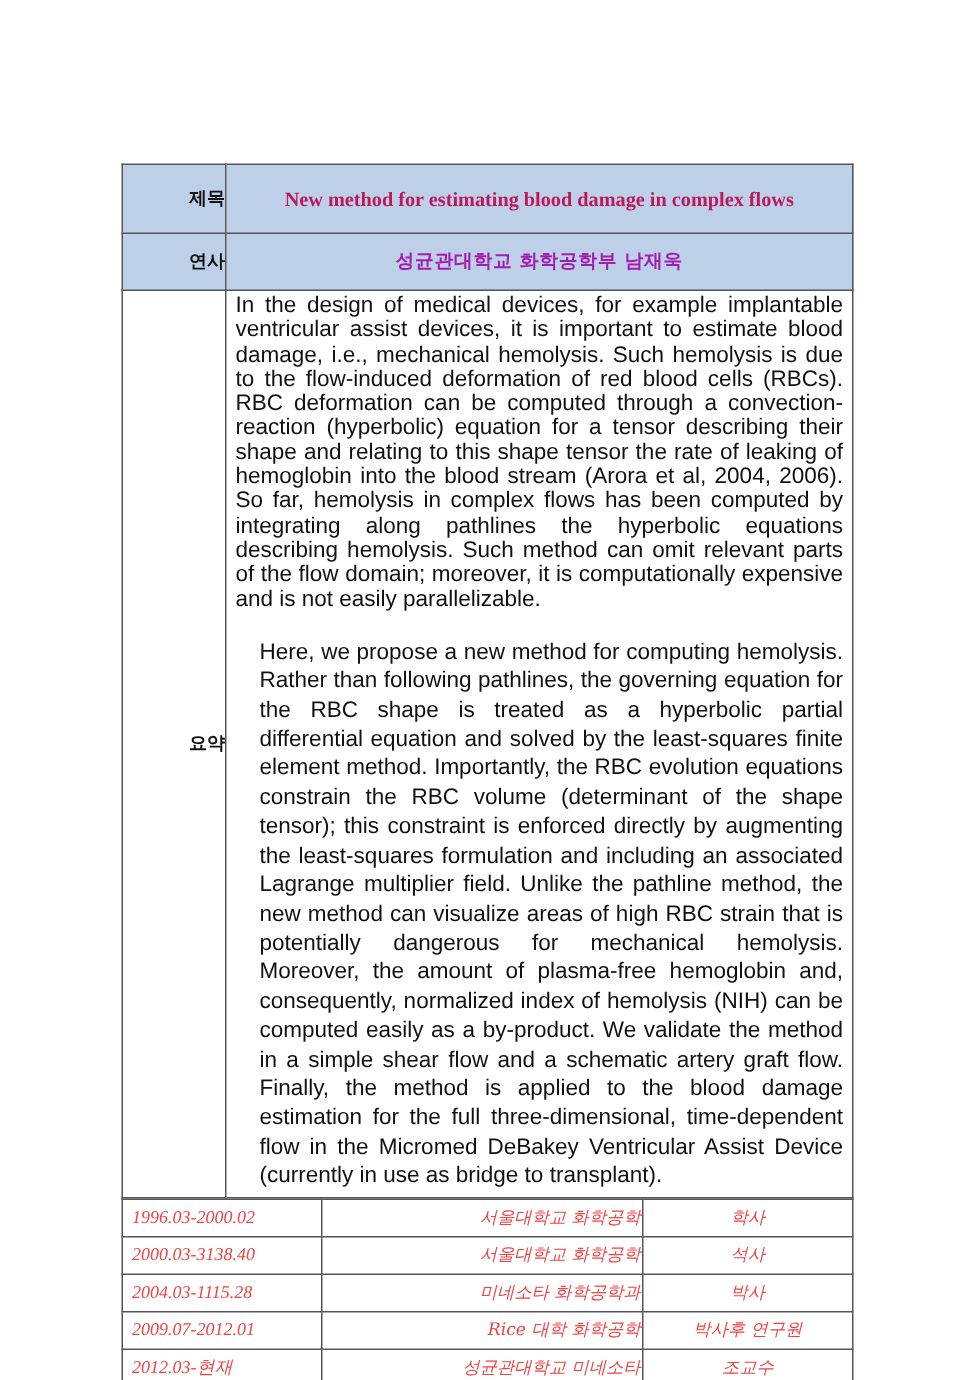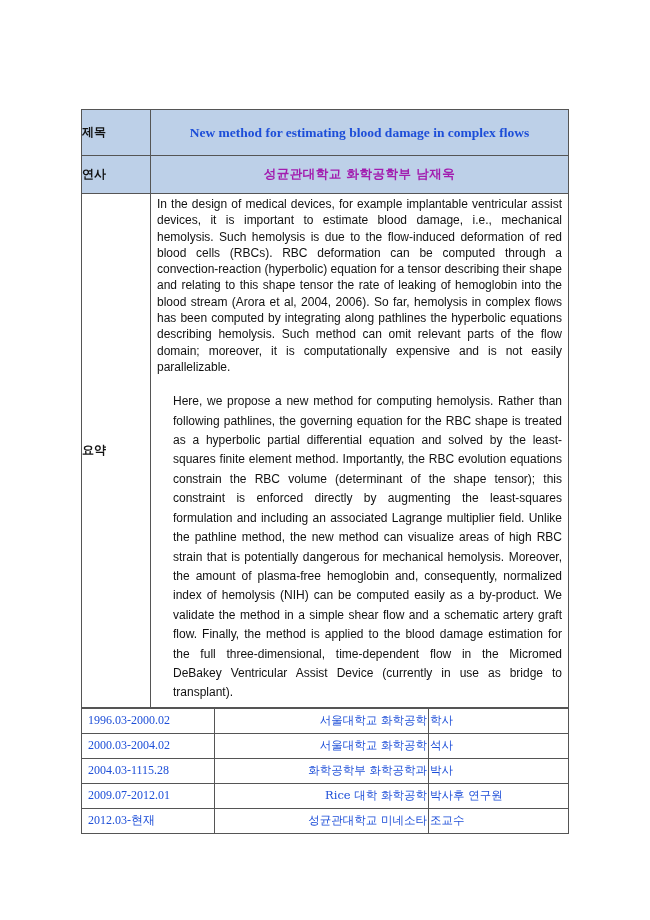--- a/index.html
+++ b/index.html
@@ -1,32 +1,32 @@
 <!DOCTYPE html>
 <html><head>
 <meta charset="utf-8">
 <style>
   html, body { margin: 0; padding: 0; background: #ffffff; }
   body { width: 650px; height: 920px; position: relative; overflow: hidden; }
   .sheet { position: absolute; left: 81px; top: 109px; width: 488px; }
   table.main { border-collapse: collapse; width: 488px; table-layout: fixed; }
   table.main td { border: 1px solid #555555; padding: 0; }
-  .lbl { width: 68px; text-align: left; font-family: "DejaVu Serif", serif; font-size: 12px; font-weight: bold; color: #111; }
+  .lbl { width: 68px; text-align: right; font-family: "DejaVu Serif", serif; font-size: 12px; font-weight: bold; color: #111; }
   .shaded { background: #bdd0e8; }
-  .title-cell { height: 45px; text-align: center; font-family: "Liberation Serif", serif; font-weight: bold; font-size: 13.5px; color: #1d4ed8; }
+  .title-cell { height: 45px; text-align: center; font-family: "Liberation Serif", serif; font-weight: bold; font-size: 13.5px; color: #be185d; }
   .speaker-cell { height: 37px; text-align: center; font-family: "DejaVu Serif", serif; font-weight: bold; font-size: 12.5px; color: #a21caf; letter-spacing: 0.5px; }
-  .abstract-cell { padding: 2px 6px 4px 6px !important; font-family: "Liberation Sans", sans-serif; font-size: 12px; color: #111; text-align: justify; vertical-align: top; }
+  .abstract-cell { padding: 2px 6px 4px 6px !important; font-family: "Liberation Sans", sans-serif; font-size: 15px; color: #111; text-align: justify; vertical-align: top; }
   .para1 { line-height: 16.3px; margin: 0; }
   .para2 { line-height: 19.4px; margin: 17px 0 0 16px; }
   .career-head { height: 23px; background: #c6d9ef; font-family: "DejaVu Sans", sans-serif; font-weight: bold; font-size: 12px; padding-left: 6px !important; color: #111; }
   table.career { border-collapse: collapse; width: 488px; table-layout: fixed; }
-  table.career td { border: 1px solid #555555; height: 22px; font-size: 12px; color: #1d4ed8; }
+  table.career td { border: 1px solid #555555; height: 22px; font-size: 12px; color: #ef4444; font-style: italic; }
   .c-period { width: 125px; padding-left: 6px; font-family: "Liberation Serif", serif; }
   .c-inst { width: 211px; text-align: right; font-family: "DejaVu Serif", serif; font-size: 11.5px !important; }
-  .c-deg { font-family: "DejaVu Serif", serif; font-size: 11.5px !important; margin-left: 40px; }
+  .c-deg { text-align: center; font-family: "DejaVu Serif", serif; font-size: 11.5px !important; margin-left: 40px; }
 </style>
 </head>
 <body>
 
 <div class="sheet">
   <table class="main">
     <tbody>
         <tr>
       <td class="lbl shaded">제목</td>
       <td class="title-cell shaded">New method for estimating blood damage in complex flows</td>
@@ -45,27 +45,27 @@
   </tbody>
     </table>
   <table class="career">
     <tbody>
         <tr>
       <td class="c-period">1996.03-2000.02</td>
       <td class="c-inst">서울대학교 화학공학</td>
       <td class="c-deg">학사</td>
     </tr>
     <tr>
-      <td class="c-period">2000.03-2004.02</td>
+      <td class="c-period">2000.03-3138.40</td>
       <td class="c-inst">서울대학교 화학공학</td>
       <td class="c-deg">석사</td>
     </tr>
     <tr>
       <td class="c-period">2004.03-1115.28</td>
-      <td class="c-inst">화학공학부 화학공학과</td>
+      <td class="c-inst">미네소타 화학공학과</td>
       <td class="c-deg">박사</td>
     </tr>
     <tr>
       <td class="c-period">2009.07-2012.01</td>
       <td class="c-inst">Rice 대학 화학공학</td>
       <td class="c-deg">박사후 연구원</td>
     </tr>
     <tr>
       <td class="c-period">2012.03-현재</td>
       <td class="c-inst">성균관대학교 미네소타</td>

